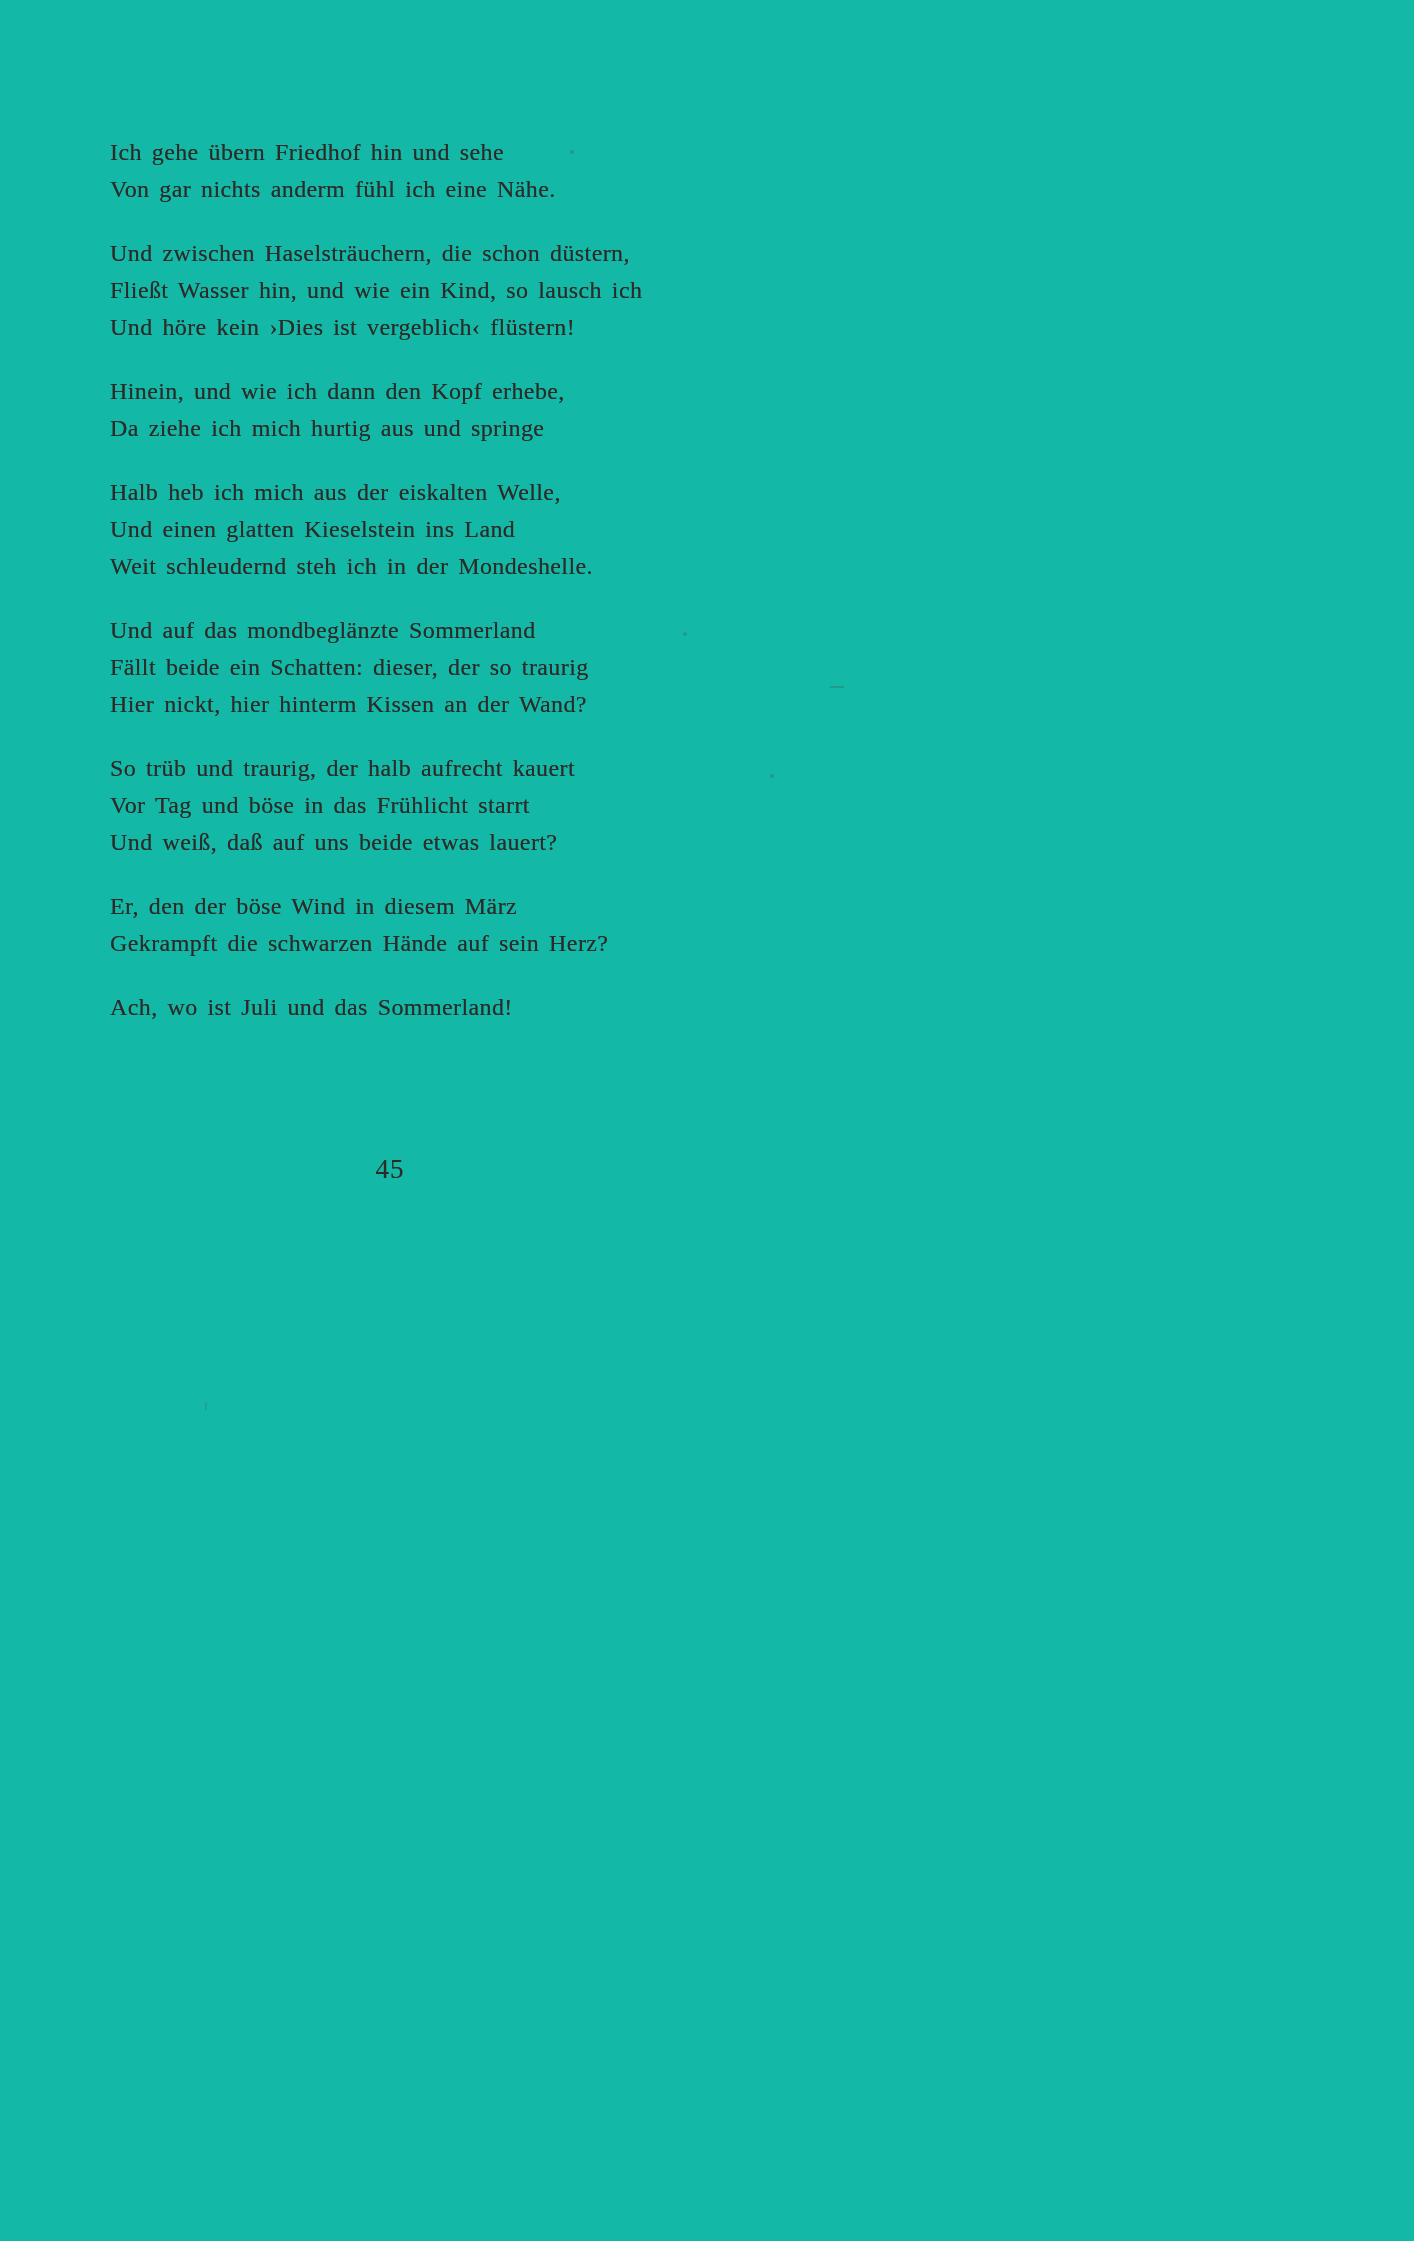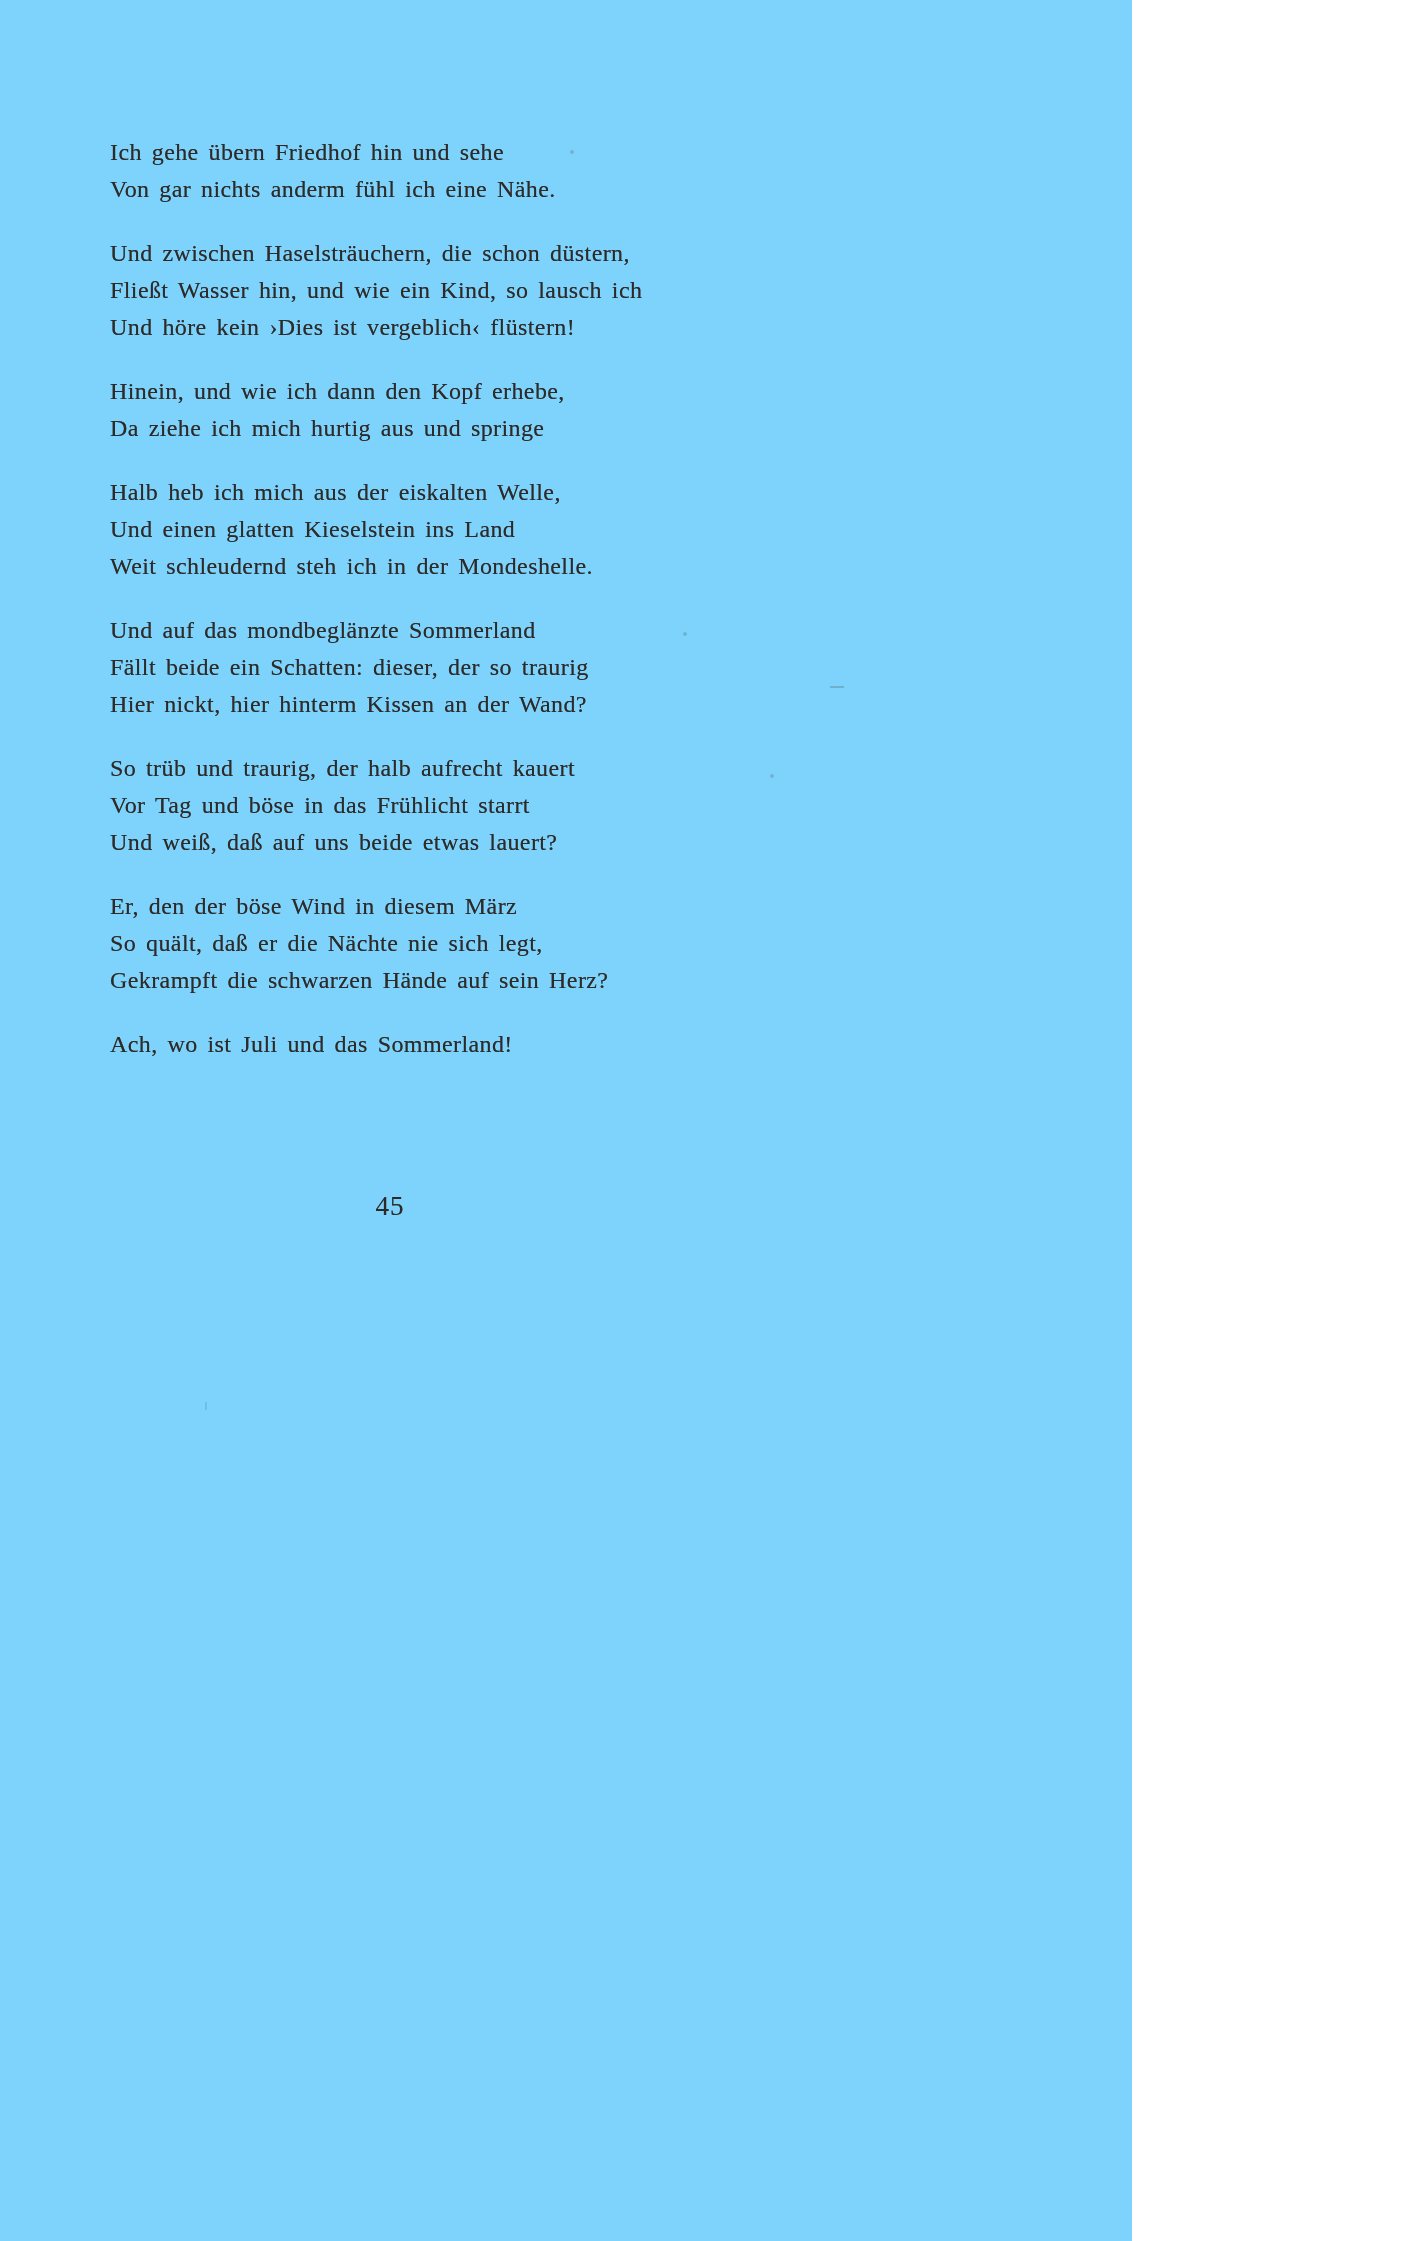--- a/index.html
+++ b/index.html
@@ -2,23 +2,23 @@
 <html><head>
 <meta charset="utf-8">
 <style>
   html, body {
     margin: 0;
     padding: 0;
     background: #ffffff;
   }
   .page {
     position: relative;
-    width: 1132px;
+    width: 1414px;
     height: 2241px;
-    background: #7dd3fc;
+    background: #14b8a6;
     overflow: hidden;
     font-family: "Liberation Serif", "DejaVu Serif", serif;
     color: #2e2a28;
   }
   .text-block {
     position: absolute;
     left: 110px;
     top: 134px;
     width: 560px;
   }
@@ -98,21 +98,20 @@
     </div>
 
     <div class="stanza">
       <div class="line">So trüb und traurig, der halb aufrecht kauert</div>
       <div class="line">Vor Tag und böse in das Frühlicht starrt</div>
       <div class="line">Und weiß, daß auf uns beide etwas lauert?</div>
     </div>
 
     <div class="stanza">
       <div class="line">Er, den der böse Wind in diesem März</div>
-      <div class="line">So quält, daß er die Nächte nie sich legt,</div>
       <div class="line">Gekrampft die schwarzen Hände auf sein Herz?</div>
     </div>
 
     <div class="stanza">
       <div class="line">Ach, wo ist Juli und das Sommerland!</div>
     </div>
 
     <div class="page-number">45</div>
 
   </div>

